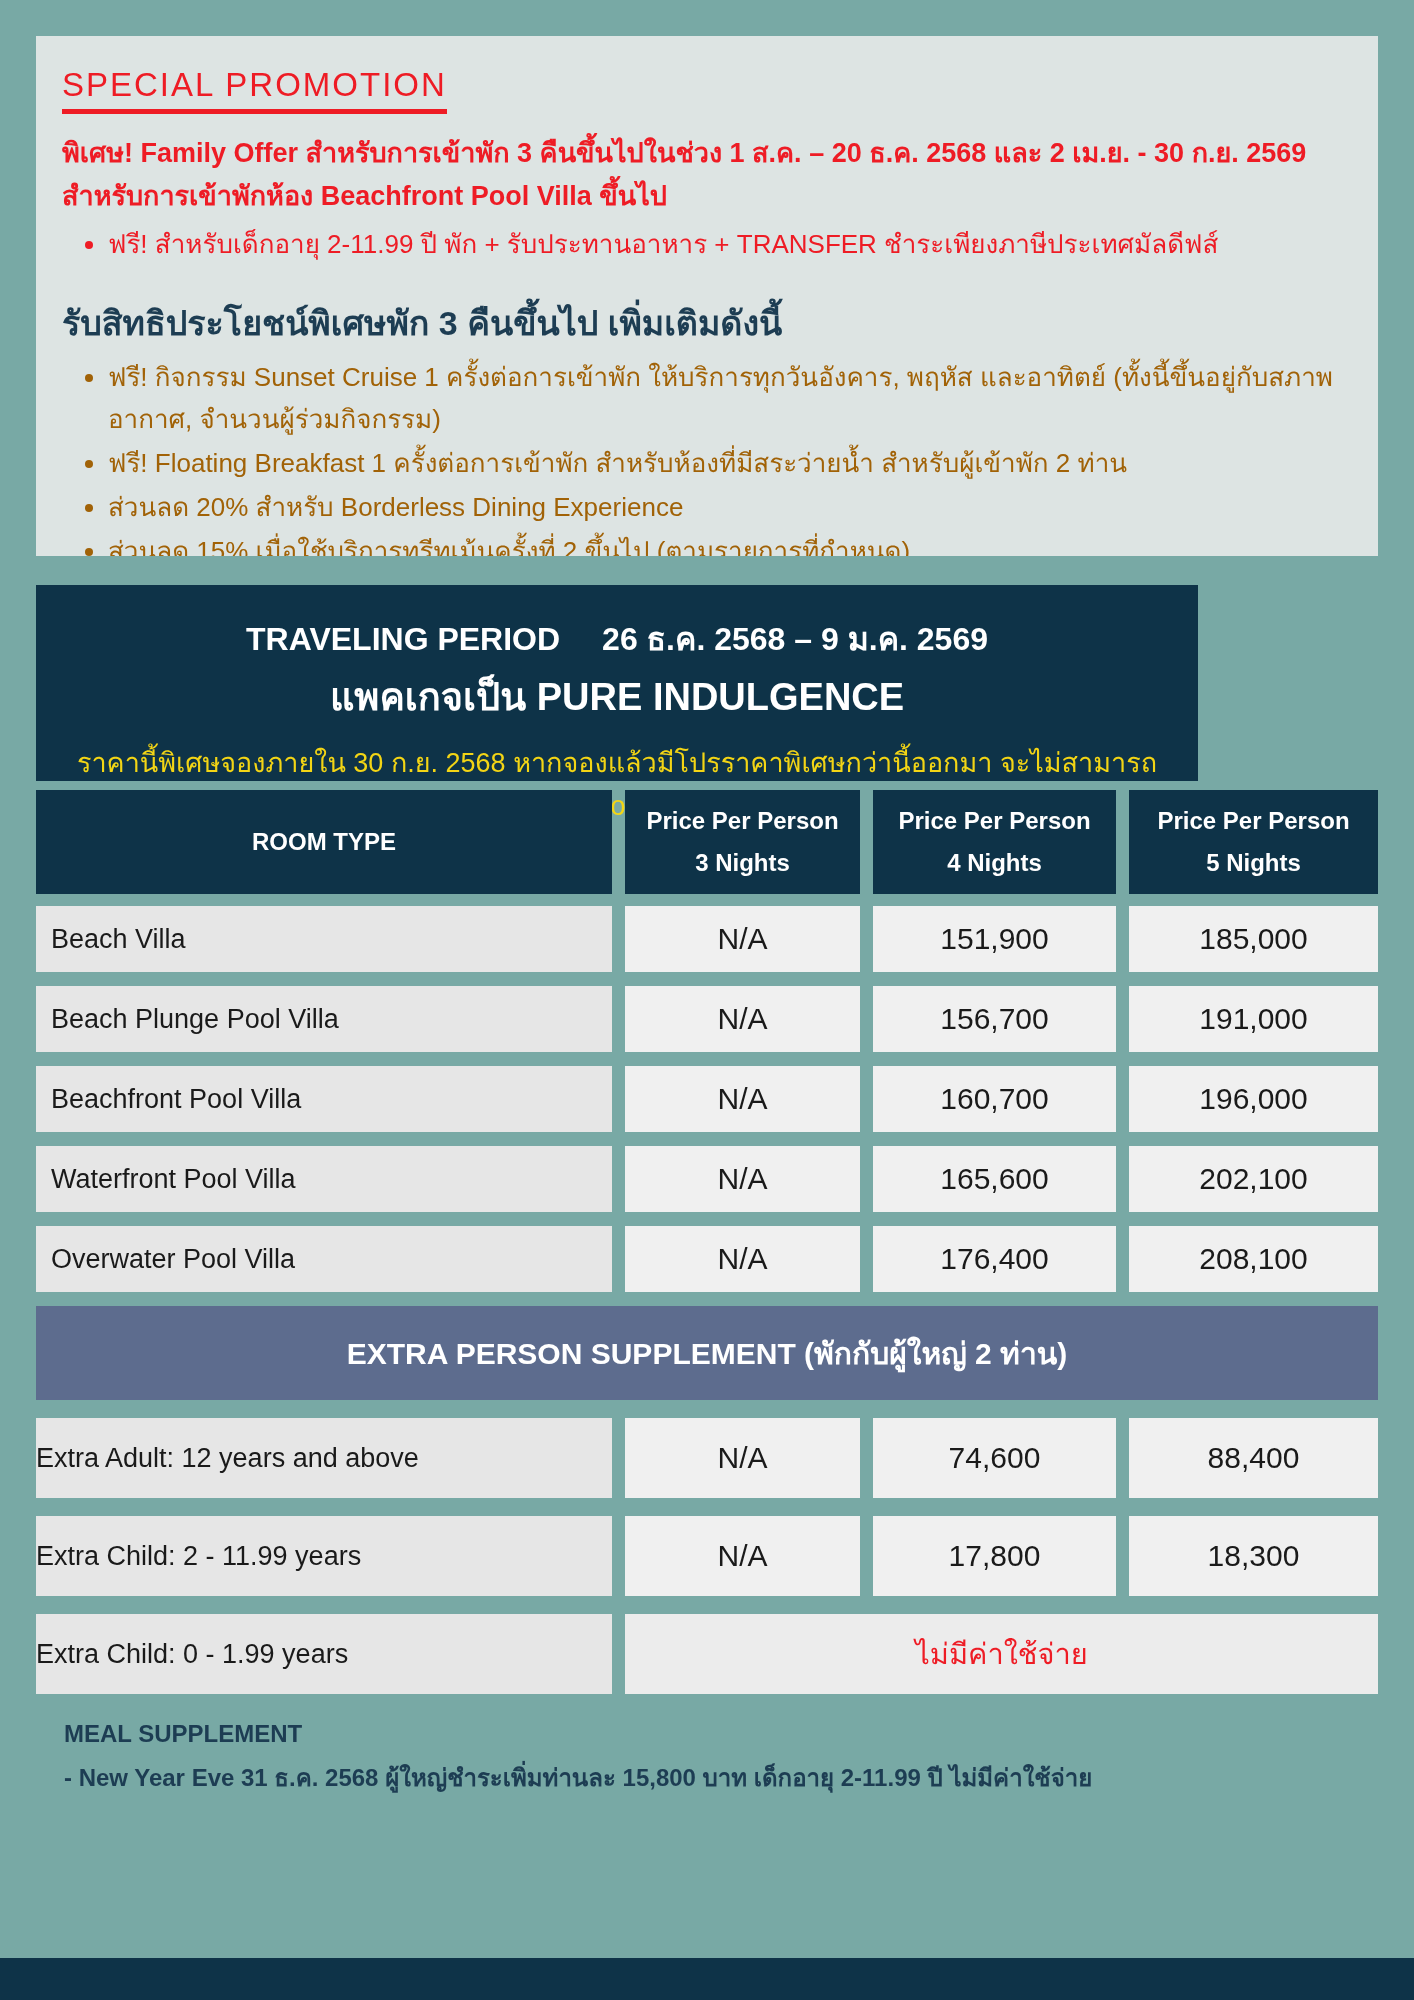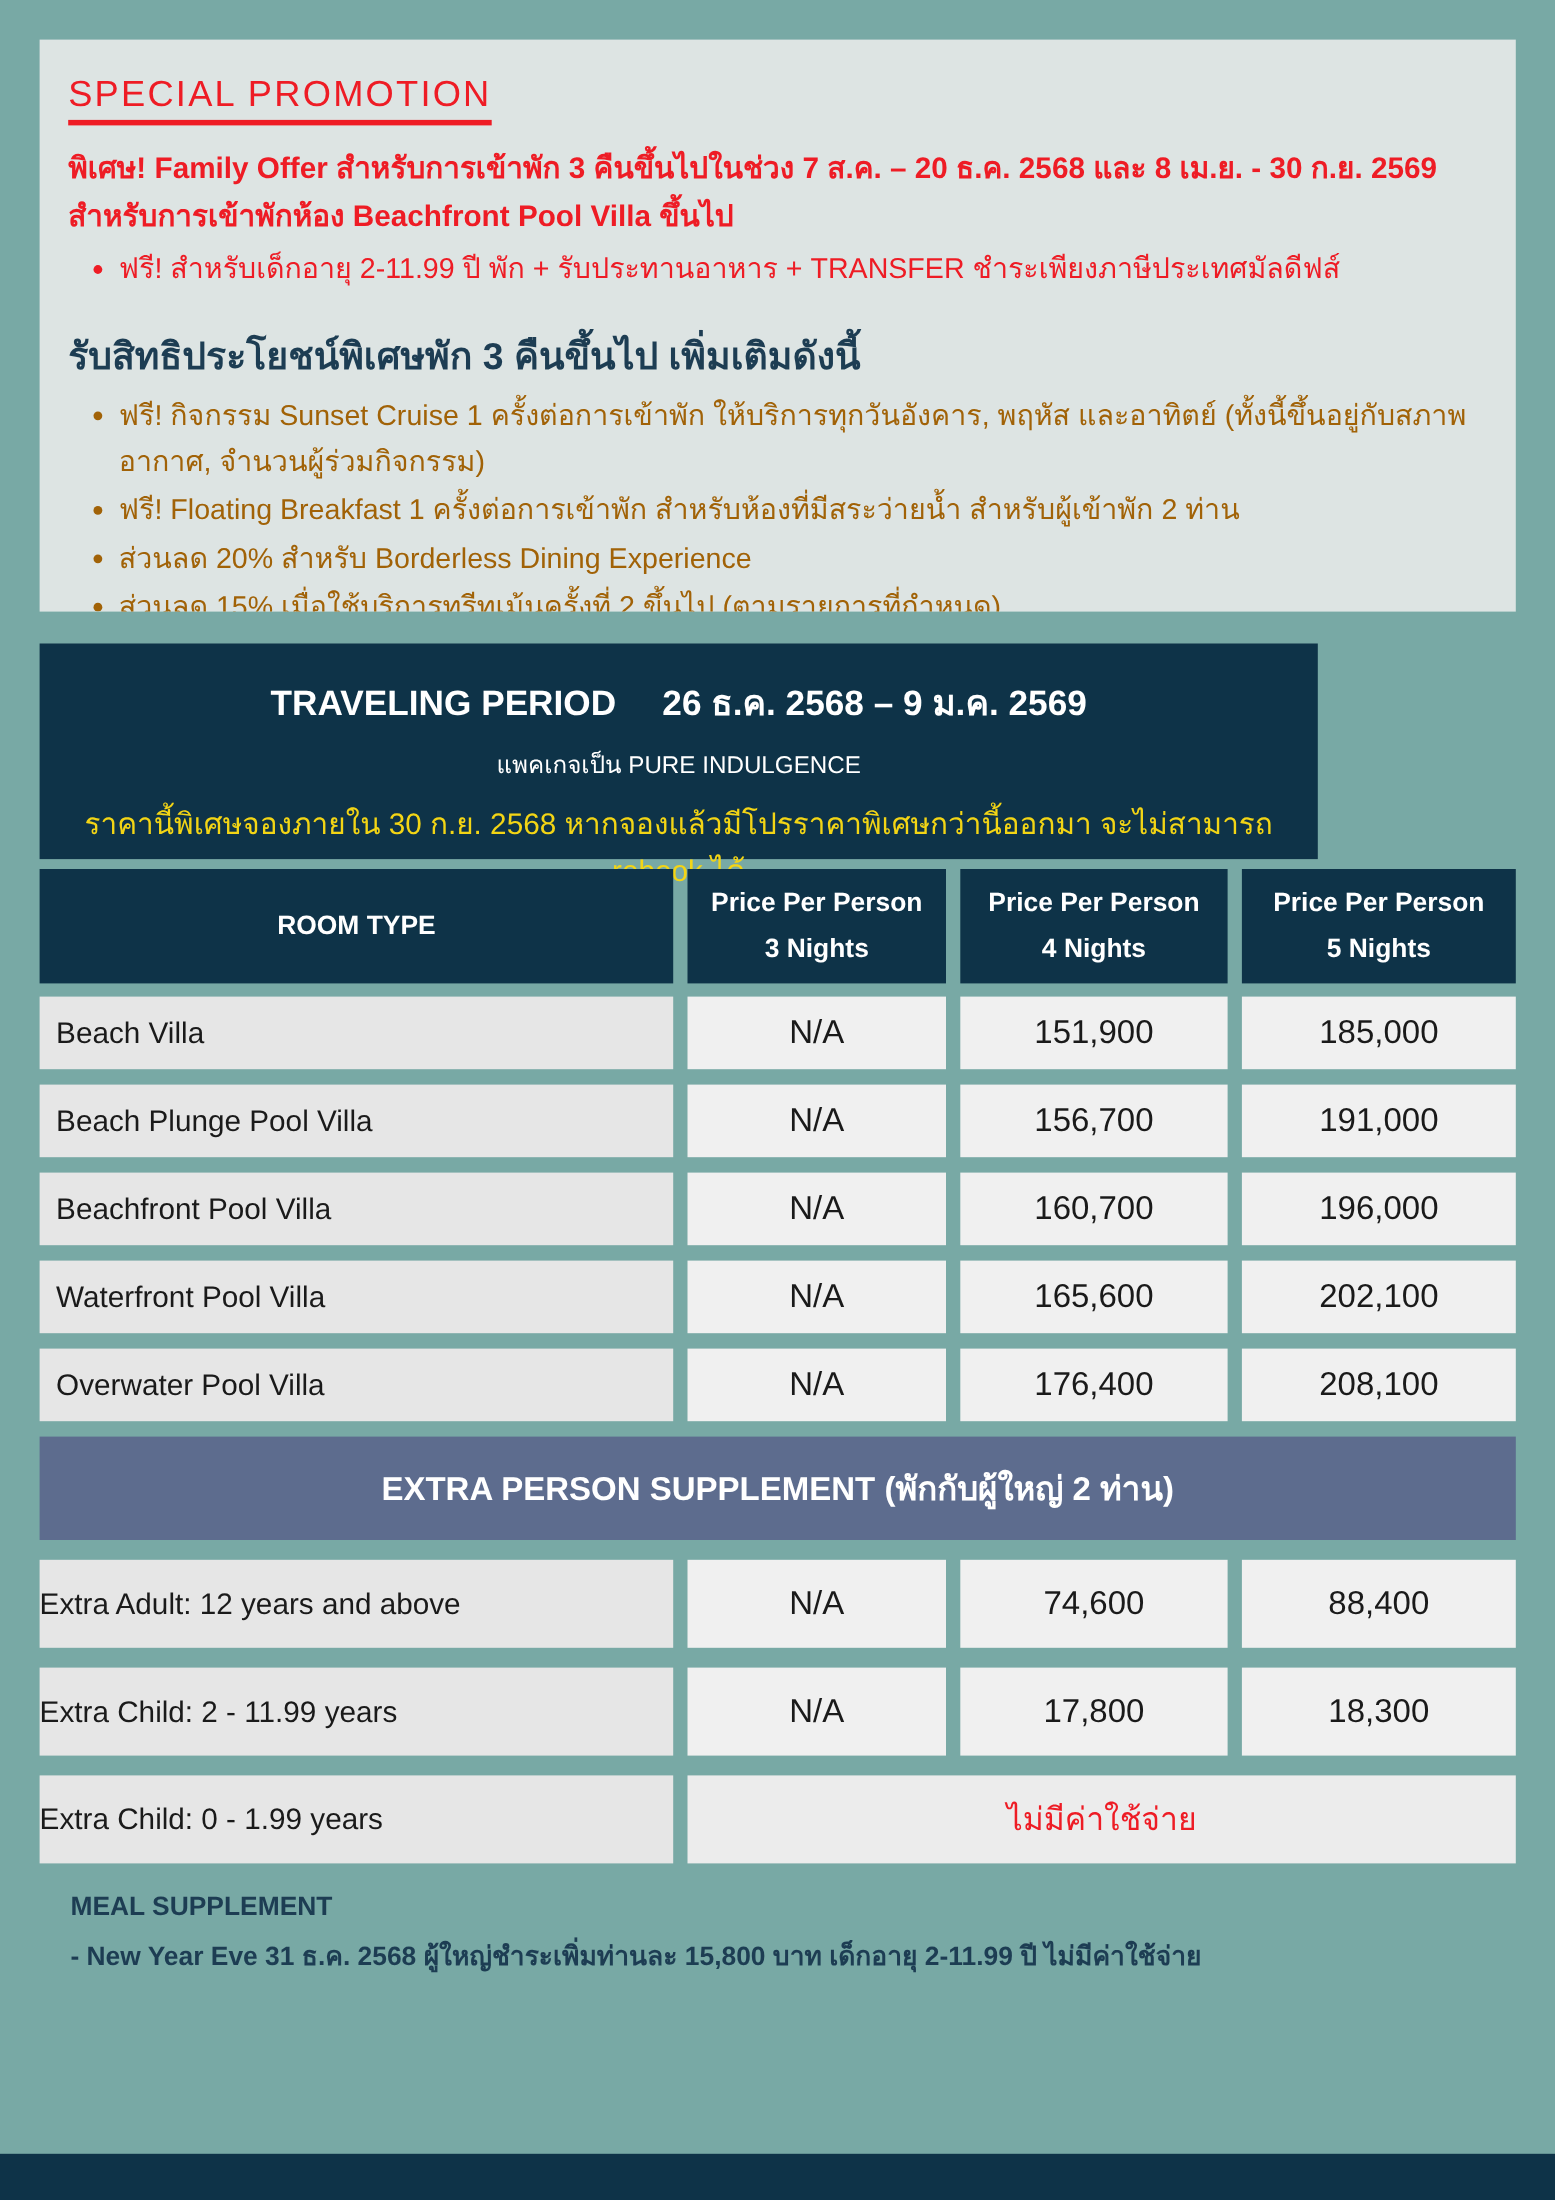--- a/index.html
+++ b/index.html
@@ -50,21 +50,21 @@
   .banner {
     box-sizing: border-box;
     margin-top: 29px;
     width: 1162px; height: 196px;
     background: #0e3348;
     color: #ffffff; text-align: center;
     padding-top: 28px;
   }
   .banner-line1 { font-size: 32px; font-weight: bold; }
   .banner-line1 .dates { margin-left: 42px; }
-  .banner-line2 { font-size: 22px; font-weight: normal; margin-top: 14px; }
+  .banner-line2 { font-size: 38px; font-weight: bold; margin-top: 2px; }
   .banner-note  { font-size: 27px; margin-top: 14px; color: #f3d515; }
 
   
   .t-row {
     display: grid;
     grid-template-columns: 576px 235px 243px 249px;
     column-gap: 13px;
   }
   .t-head { margin-top: 9px; margin-bottom: 12px; }
   .t-head .cell {
@@ -129,21 +129,21 @@
 </head>
 <body>
 
 <div class="content">
 
   <div class="promo-panel">
     <div>
       <span class="promo-title">SPECIAL PROMOTION</span>
     </div>
     <div class="promo-headline">
-      <div>พิเศษ! Family Offer สำหรับการเข้าพัก 3 คืนขึ้นไปในช่วง 7 ส.ค. – 20 ธ.ค. 2568 และ 8 เม.ย. - 30 ก.ย. 2569</div>
+      <div>พิเศษ! Family Offer สำหรับการเข้าพัก 3 คืนขึ้นไปในช่วง 1 ส.ค. – 20 ธ.ค. 2568 และ 2 เม.ย. - 30 ก.ย. 2569</div>
       <div>สำหรับการเข้าพักห้อง Beachfront Pool Villa ขึ้นไป</div>
     </div>
     <ul class="red-list">
       <li>ฟรี! สำหรับเด็กอายุ 2-11.99 ปี พัก + รับประทานอาหาร + TRANSFER ชำระเพียงภาษีประเทศมัลดีฟส์</li>
     </ul>
     <div class="benefits-heading">รับสิทธิประโยชน์พิเศษพัก 3 คืนขึ้นไป เพิ่มเติมดังนี้</div>
     <ul class="benefit-list">
       <li>ฟรี! กิจกรรม Sunset Cruise 1 ครั้งต่อการเข้าพัก ให้บริการทุกวันอังคาร, พฤหัส และอาทิตย์ (ทั้งนี้ขึ้นอยู่กับสภาพอากาศ, จำนวนผู้ร่วมกิจกรรม)</li>
       <li>ฟรี! Floating Breakfast 1 ครั้งต่อการเข้าพัก สำหรับห้องที่มีสระว่ายน้ำ สำหรับผู้เข้าพัก 2 ท่าน</li>
       <li>ส่วนลด 20% สำหรับ Borderless Dining Experience</li>

